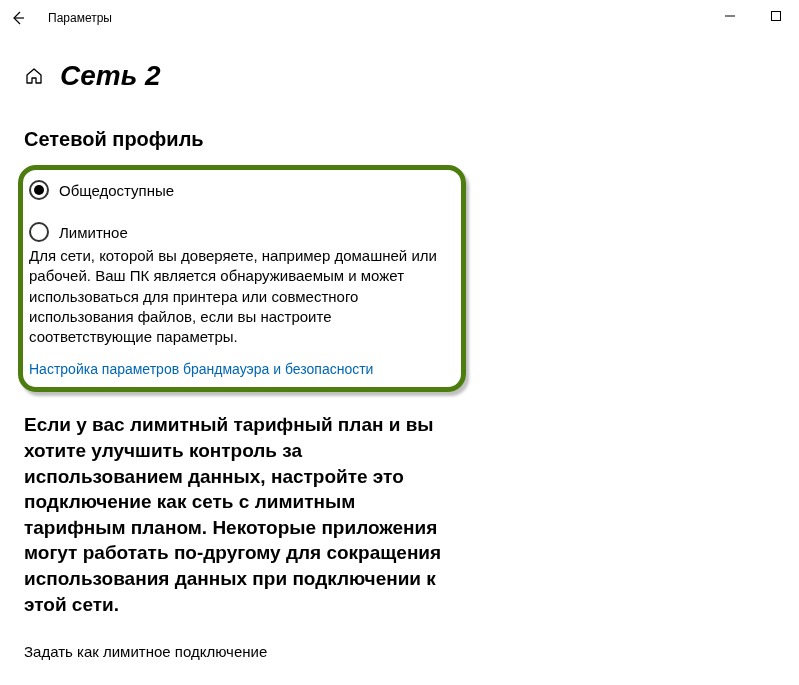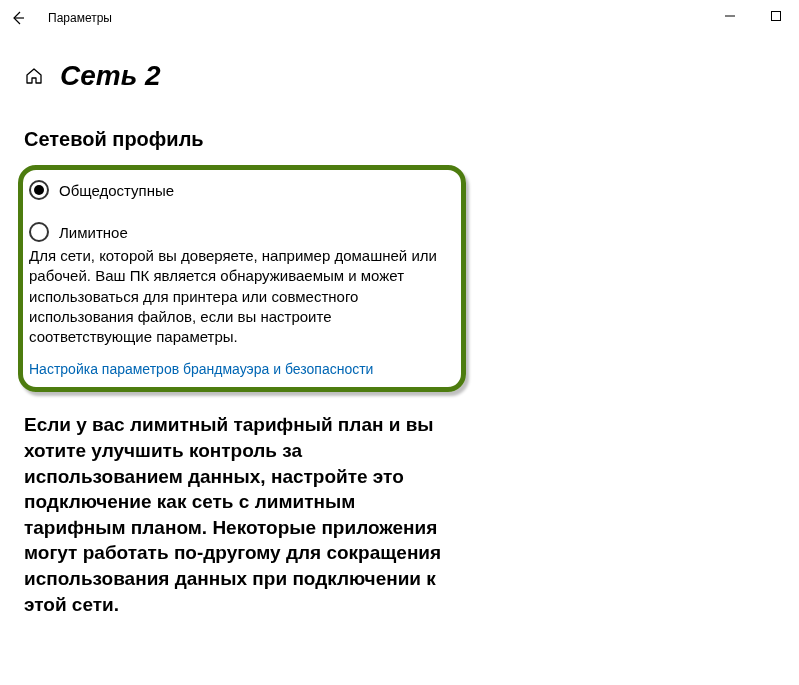--- a/index.html
+++ b/index.html
@@ -185,14 +185,15 @@
         <div class="radio-label">Лимитное</div>
       </div>
       <div class="option-desc">Для сети, которой вы доверяете, например домашней или рабочей. Ваш ПК является обнаруживаемым и может использоваться для принтера или совместного использования файлов, если вы настроите соответствующие параметры.</div>
     </div>
 
     <div class="link">Настройка параметров брандмауэра и безопасности</div>
   </div>
 
   <div class="body-text">Если у вас лимитный тарифный план и вы хотите улучшить контроль за использованием данных, настройте это подключение как сеть с лимитным тарифным планом. Некоторые приложения могут работать по-другому для сокращения использования данных при подключении к этой сети.</div>
 
+  <div class="toggle-label">Задать как лимитное подключение</div>
 
 </div>
 
 </body></html>

